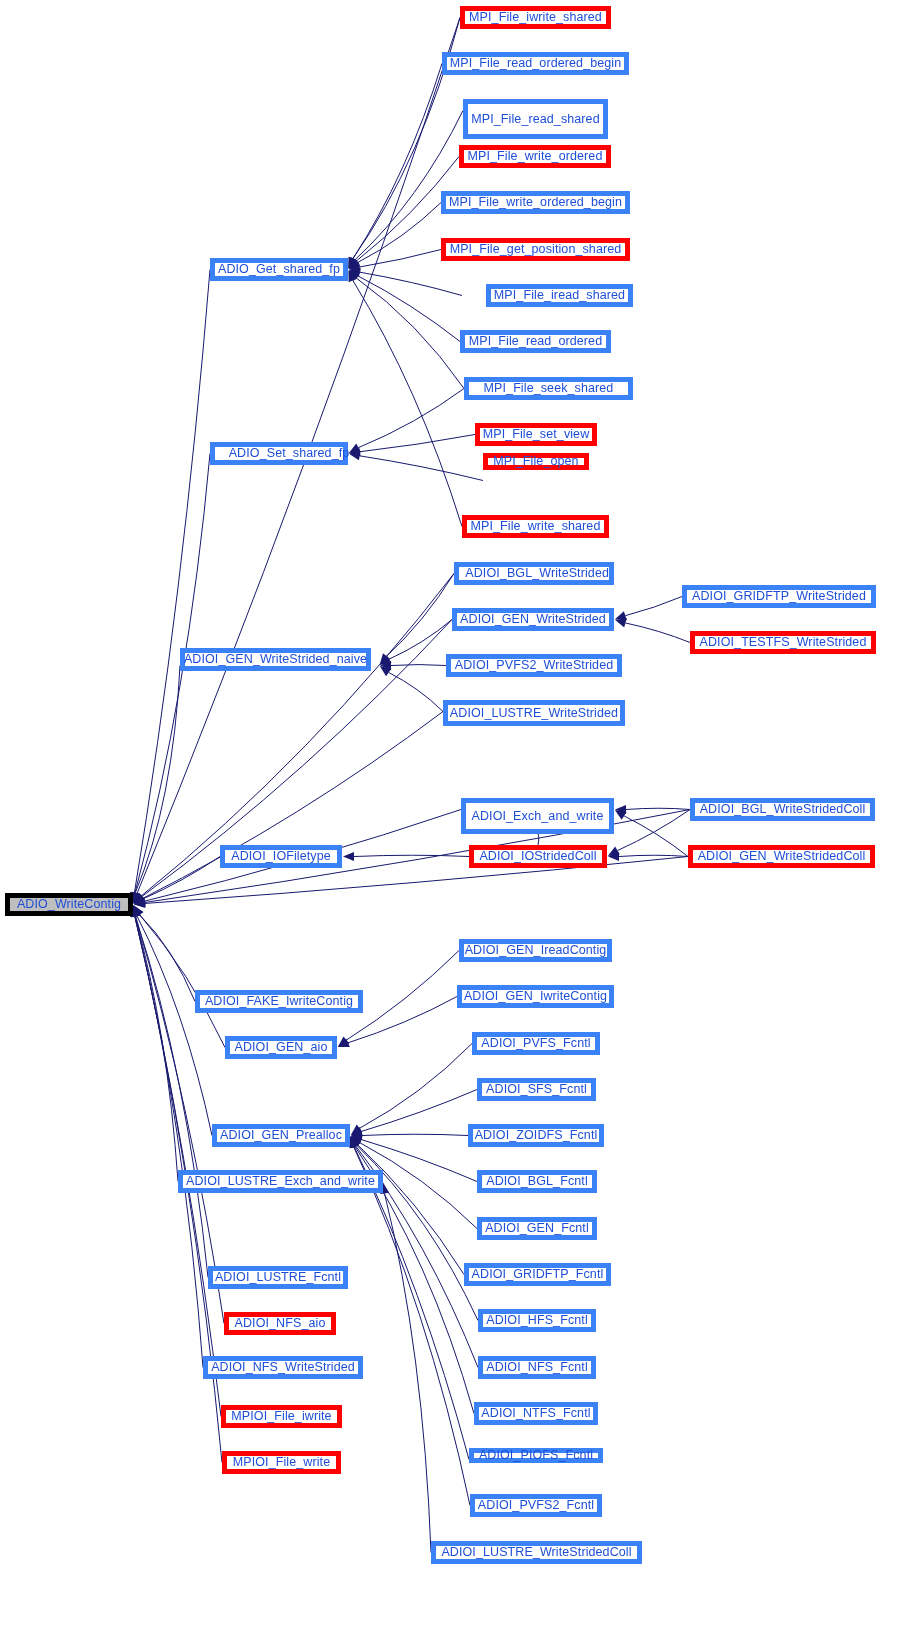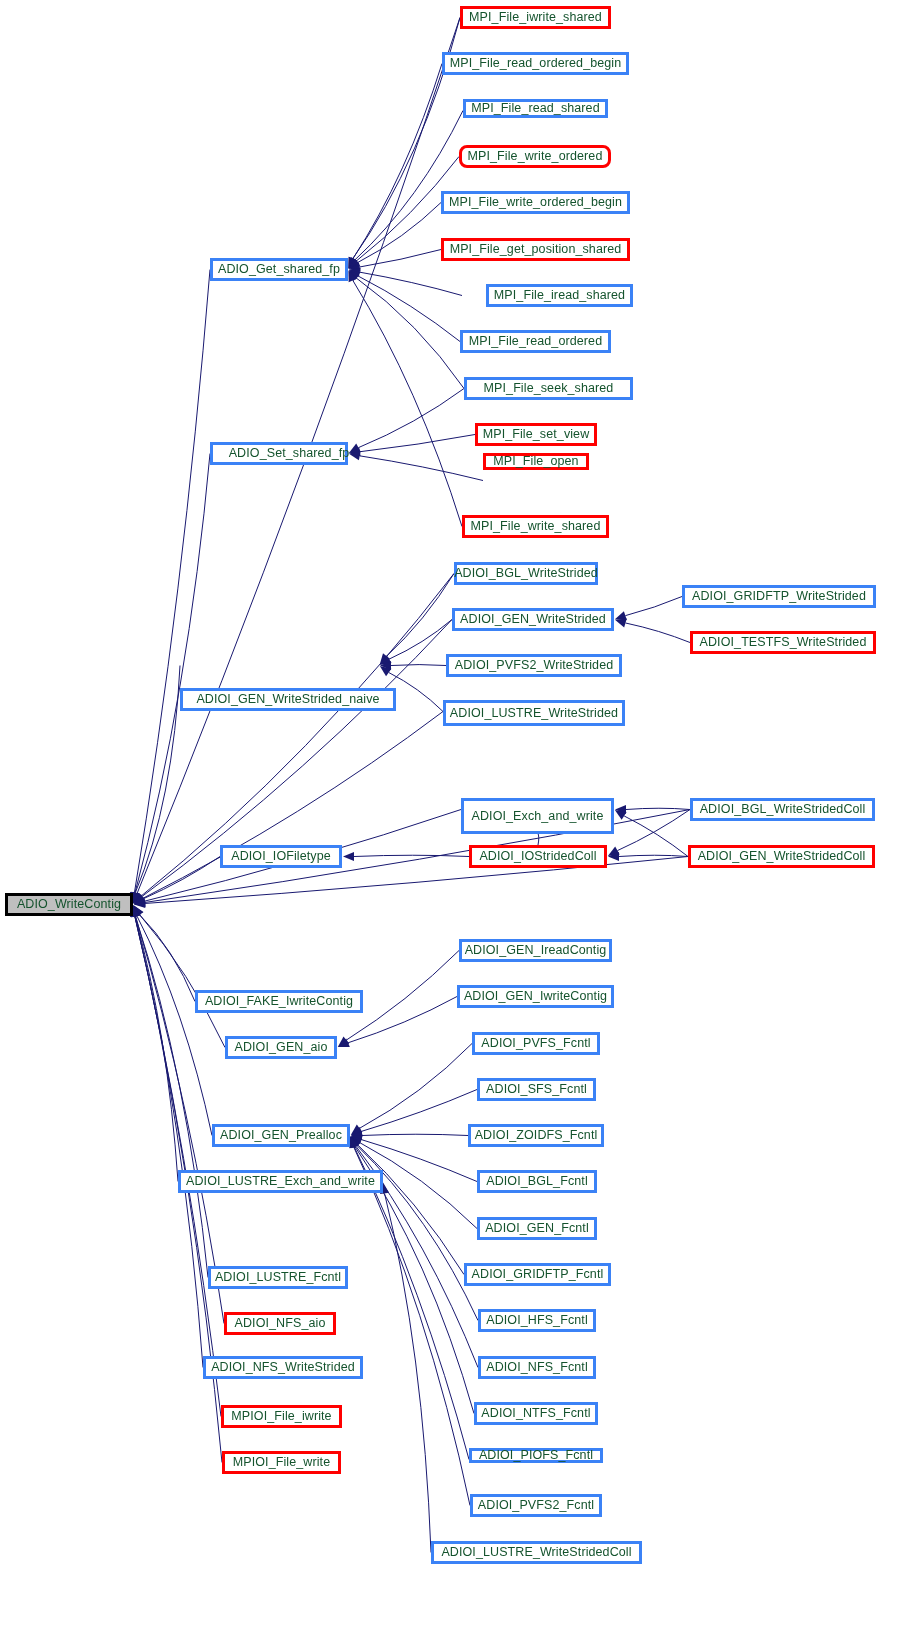--- a/index.html
+++ b/index.html
@@ -20,23 +20,23 @@
   svg.edges {
     position: absolute;
     left: 0;
     top: 0;
     width: 915px;
     height: 1625px;
   }
   .node {
     position: absolute;
     box-sizing: border-box;
-    border: 3px solid #3b82f6;
+    border: 5px solid #3b82f6;
     background: #ffffff;
-    color: #14532d;
+    color: #1d4ed8;
     font-family: "Liberation Sans", sans-serif;
     font-size: 12.5px;
     line-height: 1;
     display: flex;
     align-items: center;
     justify-content: center;
     white-space: nowrap;
     letter-spacing: 0.1px;
   }
   .node.red {
@@ -183,24 +183,24 @@
       </div>
       <div class="node" style="left: 210px; top: 442px; width: 138px; height: 23px; padding-left: 20px;">
         <span class="node-label">ADIO_Set_shared_fp</span>
       </div>
       <div class="node red" style="left: 460px; top: 6px; width: 151px; height: 23px;">
         <span class="node-label">MPI_File_iwrite_shared</span>
       </div>
       <div class="node" style="left: 442px; top: 52px; width: 187px; height: 23px;">
         <span class="node-label">MPI_File_read_ordered_begin</span>
       </div>
-      <div class="node" style="left: 463px; top: 99px; width: 145px; height: 19px; text-align: right;">
+      <div class="node" style="left: 463px; top: 99px; width: 145px; height: 40px; text-align: right;">
         <span class="node-label">MPI_File_read_shared</span>
       </div>
-      <div class="node red" style="left: 459px; top: 145px; width: 152px; height: 23px; border-radius: 8px;">
+      <div class="node red" style="left: 459px; top: 145px; width: 152px; height: 23px;">
         <span class="node-label">MPI_File_write_ordered</span>
       </div>
       <div class="node" style="left: 441px; top: 191px; width: 189px; height: 23px;">
         <span class="node-label">MPI_File_write_ordered_begin</span>
       </div>
       <div class="node red" style="left: 441px; top: 238px; width: 189px; height: 23px;">
         <span class="node-label">MPI_File_get_position_shared</span>
       </div>
       <div class="node" style="left: 462px; top: 284px; width: 147px; height: 23px; margin-left: 24px;">
         <span class="node-label">MPI_File_iread_shared</span>
@@ -213,33 +213,33 @@
       </div>
       <div class="node red" style="left: 475px; top: 423px; width: 122px; height: 23px;">
         <span class="node-label">MPI_File_set_view</span>
       </div>
       <div class="node red" style="left: 483px; top: 453px; width: 106px; height: 17px;">
         <span class="node-label">MPI_File_open</span>
       </div>
       <div class="node red" style="left: 462px; top: 515px; width: 147px; height: 23px;">
         <span class="node-label">MPI_File_write_shared</span>
       </div>
-      <div class="node" style="left: 454px; top: 562px; width: 144px; height: 23px;">
+      <div class="node" style="left: 454px; top: 562px; width: 160px; height: 23px; justify-content: flex-end;">
         <span class="node-label">ADIOI_BGL_WriteStrided</span>
       </div>
       <div class="node" style="left: 452px; top: 608px; width: 162px; height: 23px;">
         <span class="node-label">ADIOI_GEN_WriteStrided</span>
       </div>
       <div class="node" style="left: 682px; top: 585px; width: 194px; height: 23px;">
         <span class="node-label">ADIOI_GRIDFTP_WriteStrided</span>
       </div>
       <div class="node red" style="left: 690px; top: 631px; width: 186px; height: 23px;">
         <span class="node-label">ADIOI_TESTFS_WriteStrided</span>
       </div>
-      <div class="node" style="left: 180px; top: 688px; width: 216px; height: 23px;">
+      <div class="node" style="left: 180px; top: 648px; width: 191px; height: 23px;">
         <span class="node-label">ADIOI_GEN_WriteStrided_naive</span>
       </div>
       <div class="node" style="left: 446px; top: 654px; width: 176px; height: 23px;">
         <span class="node-label">ADIOI_PVFS2_WriteStrided</span>
       </div>
       <div class="node" style="left: 443px; top: 700px; width: 182px; height: 26px;">
         <span class="node-label">ADIOI_LUSTRE_WriteStrided</span>
       </div>
       <div class="node" style="left: 461px; top: 798px; width: 153px; height: 36px;">
         <span class="node-label">ADIOI_Exch_and_write</span>

